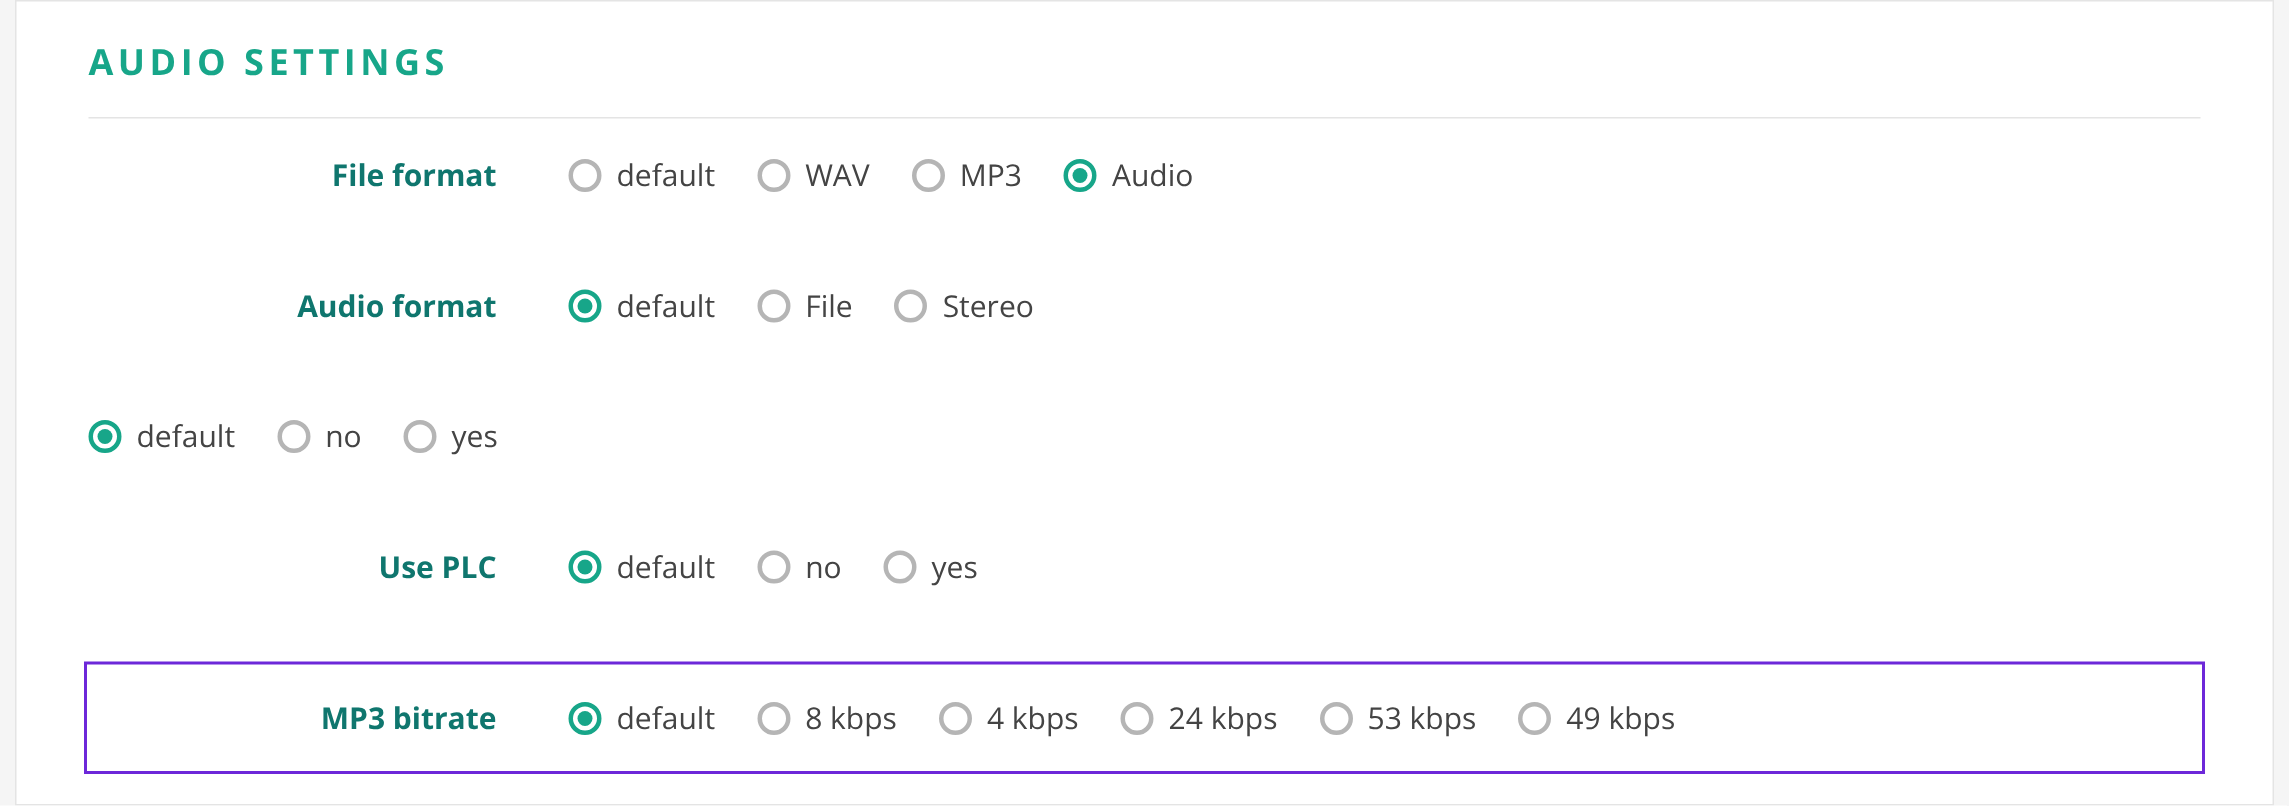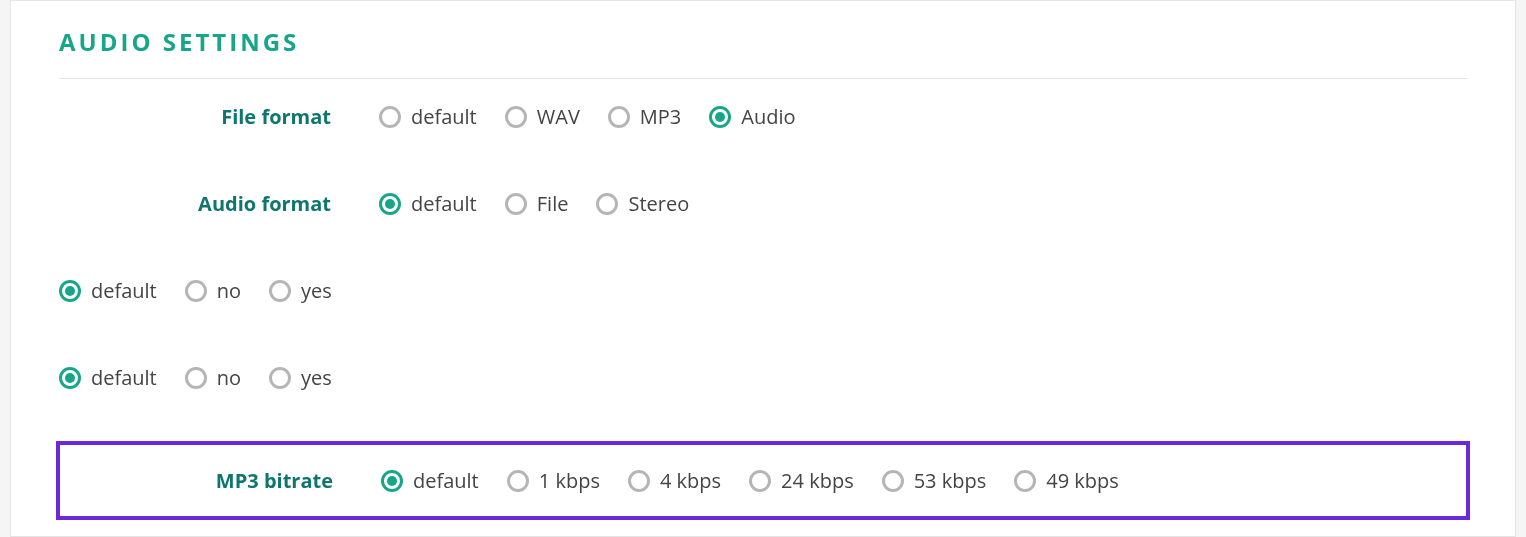--- a/index.html
+++ b/index.html
@@ -26,21 +26,21 @@
       border-bottom: 1px solid #e4e4e4;
       margin-bottom: 14px;
     }
     .form-row {
       display: flex;
       align-items: center;
       margin-bottom: 40px;
       padding: 10px 0;
     }
     .form-row.highlighted {
-      border: 4px solid #6d28d9;
+      border: 2px solid #6d28d9;
       margin-left: -3px;
       margin-right: -3px;
       padding: 22px 1px;
       margin-bottom: 0;
     }
     .label-col {
       width: 320px;
       text-align: right;
       padding-right: 48px;
       font-weight: 700;
@@ -142,20 +142,21 @@
         <span class="radio-label">no</span>
       </label>
       <label class="radio-option">
         <span class="radio-circle"></span>
         <span class="radio-label">yes</span>
       </label>
     </div>
   </div>
 
   <div class="form-row">
+    <div class="label-col">Use PLC</div>
     <div class="options-col">
       <label class="radio-option">
         <span class="radio-circle selected"></span>
         <span class="radio-label">default</span>
       </label>
       <label class="radio-option">
         <span class="radio-circle"></span>
         <span class="radio-label">no</span>
       </label>
       <label class="radio-option">
@@ -167,21 +168,21 @@
 
   <div class="form-row highlighted">
     <div class="label-col">MP3 bitrate</div>
     <div class="options-col">
       <label class="radio-option">
         <span class="radio-circle selected"></span>
         <span class="radio-label">default</span>
       </label>
       <label class="radio-option">
         <span class="radio-circle"></span>
-        <span class="radio-label">1 kbps</span>
+        <span class="radio-label">8 kbps</span>
       </label>
       <label class="radio-option">
         <span class="radio-circle"></span>
         <span class="radio-label">4 kbps</span>
       </label>
       <label class="radio-option">
         <span class="radio-circle"></span>
         <span class="radio-label">24 kbps</span>
       </label>
       <label class="radio-option">

